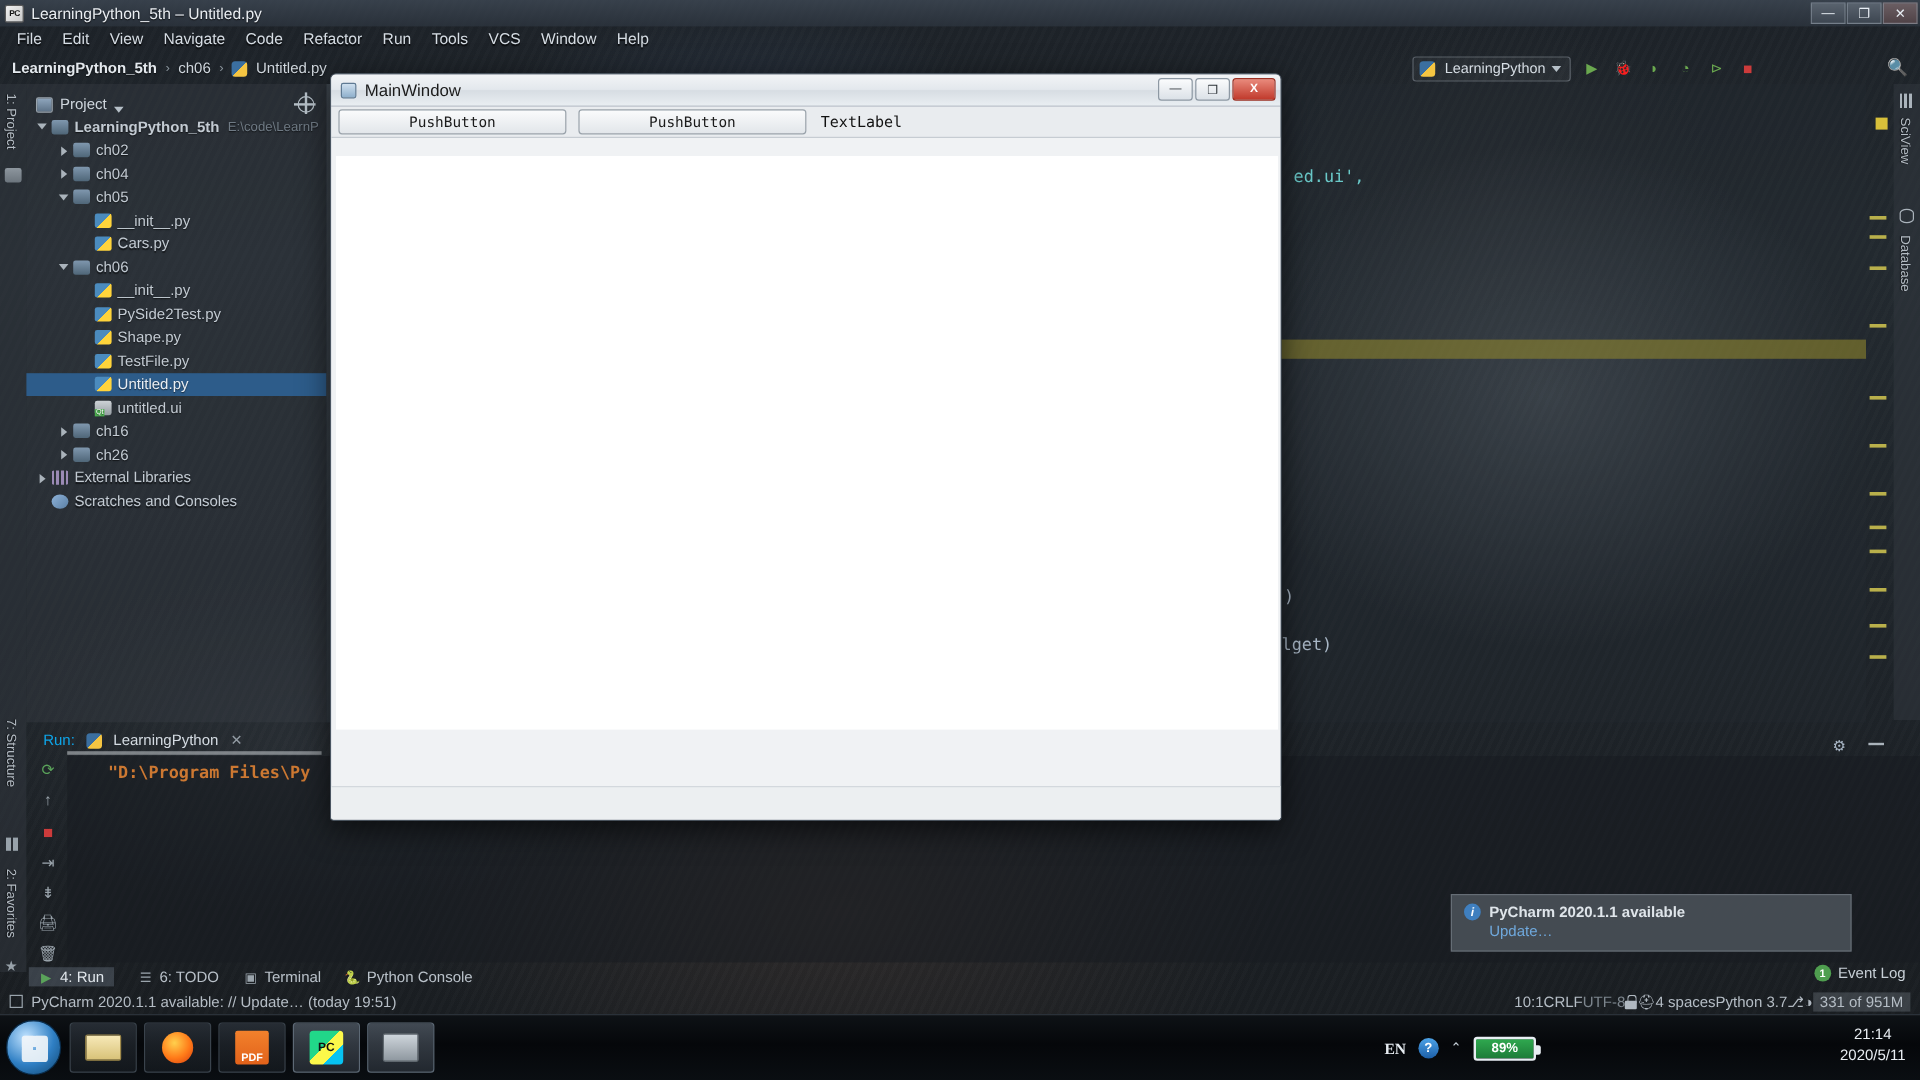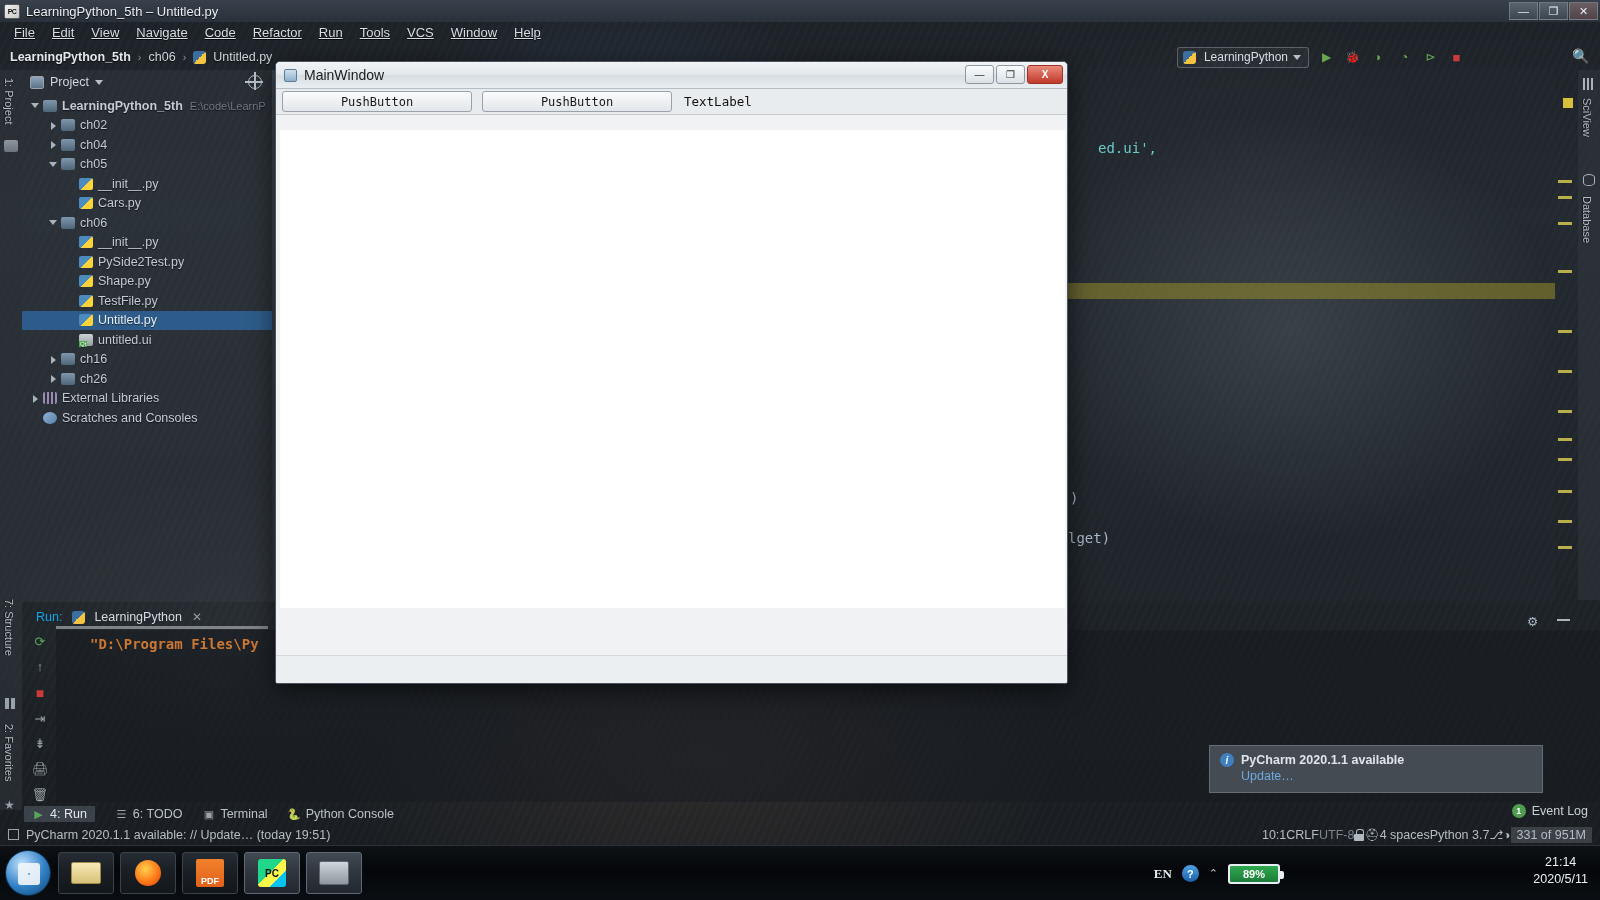--- a/index.html
+++ b/index.html
@@ -60,21 +60,20 @@
   #wincontrols .wc.close{ background:linear-gradient(180deg,rgba(150,120,120,.55),rgba(110,80,80,.55)); }
 
   
   #menubar{
     position:absolute; left:0; top:22px; width:1600px; height:21px;
     display:flex; align-items:center; padding-left:6px; gap:1px;
   }
   #menubar .mi{
     padding:2px 8px; font-size:13px; color:#d6dde4; white-space:nowrap;
     text-shadow:0 1px 1px rgba(0,0,0,.75);
-    text-decoration:underline;
   }
 
   
   #navbar{
     position:absolute; left:0; top:44px; width:1600px; height:26px;
     display:flex; align-items:center; padding-left:10px; gap:4px;
   }
   .crumb{ font-size:12.5px; color:#cfd6dd; text-shadow:0 1px 1px rgba(0,0,0,.7);}
   .crumb.bold{ font-weight:bold; color:#e4e9ee;}
   .crumb-sep{ color:#8a949c; font-size:11px; padding:0 3px;}
@@ -113,21 +112,21 @@
     white-space:nowrap; padding:4px 4px;
     text-shadow:0 1px 1px rgba(0,0,0,.7);
   }
 
   
   #project-panel{
     position:absolute; left:22px; top:70px; width:250px; height:532px;
     background:rgba(58,64,71,.38);
   }
   #project-head{
-    height:24px; display:flex; align-items:center; padding-left:8px; gap:6px;
+    height:24px; display:flex; align-items:flex-end; padding-left:8px; gap:6px;
     font-size:12.5px; color:#cfd6dd;
   }
   .panel-ico{
     width:14px;height:13px;border:1px solid #9aa4ad;border-radius:2px;
     background:linear-gradient(180deg,#8fa6bd,#5d7287);
   }
   #project-head .target{
     position:absolute; right:10px; width:14px; height:14px;
     border:1.5px solid #b6c0c8; border-radius:50%;
   }
@@ -505,21 +504,21 @@
         <div class="trow" style="padding-left: 8px;">
           <span class="arrow"></span>
           <span class="ficon scratch"></span>
           <span class="tlabel">Scratches and Consoles</span>
         </div>
       </div>
   </div>
 
   <div id="editor">
     <div class="gutterline"></div>
-  <div class="codeline" style="left: 826px; top: 70px; color: rgb(106, 201, 201);">ed.ui',</div>
+  <div class="codeline" style="left: 806px; top: 70px; color: rgb(106, 201, 201);">ed.ui',</div>
       <div class="codeline" style="left: 798px; top: 420px; color: rgb(169, 183, 198);">)</div>
       <div class="codeline" style="left: 796px; top: 460px; color: rgb(169, 183, 198);">lget)</div>
     </div>
   <div id="hlband"></div>
 
   <div id="stripe">
     <div class="markbox" style="top:28px;"></div>
     <div class="mark" style="top:110px;"></div>
     <div class="mark" style="top:126px;"></div>
     <div class="mark" style="top:152px;"></div>

